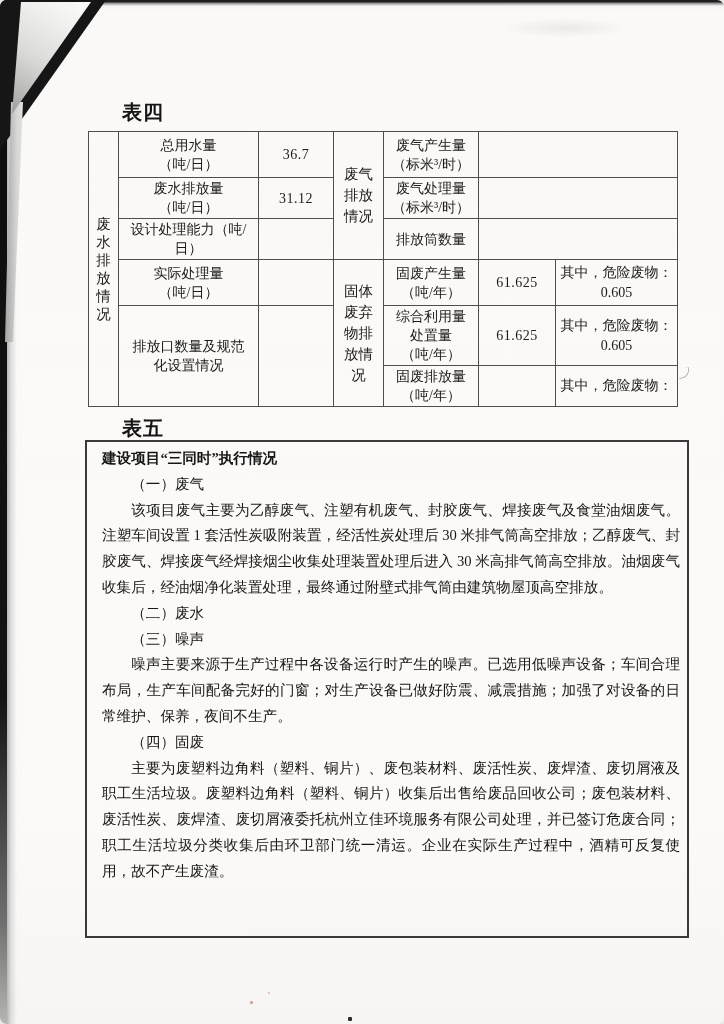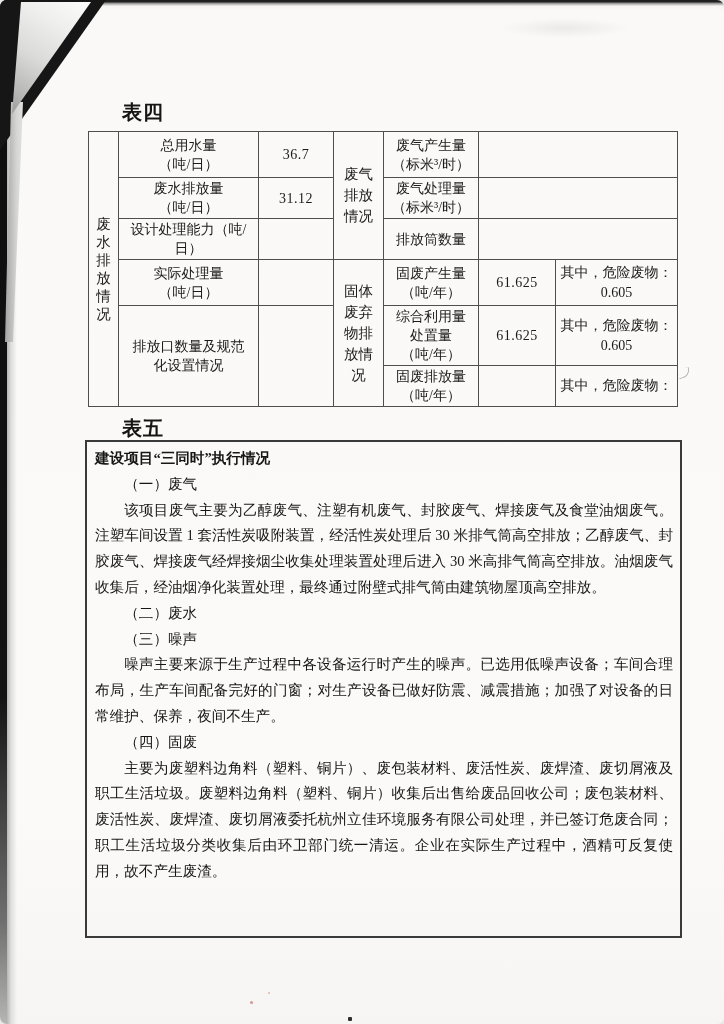--- a/index.html
+++ b/index.html
@@ -40,21 +40,21 @@
   #t4 td{border:1px solid #4e4e4e;text-align:center;vertical-align:middle;
     font-size:14px;line-height:19px;white-space:pre-line;padding:1px 2px;color:#1b1b1b;overflow:hidden;}
   #t4 .vgroup{line-height:21px;font-size:14.5px;}
   #t4 .vgroup.tight{line-height:18px;}
   #t4 .val{font-size:14px;letter-spacing:.5px;}
   #t4 .note{line-height:20px;}
   tr.r1{height:46px;} tr.r2{height:39px;} tr.r3{height:40px;}
   tr.r4{height:46px;} tr.r5{height:56px;} tr.r6{height:41px;}
   
   #t5{position:absolute;left:85px;top:440px;width:578px;height:490px;
-    border:2px solid #3a3a3a;padding:4px 7px 0 8px;overflow:hidden;
+    border:2px solid #3a3a3a;padding:4px 7px 0 15px;overflow:hidden;
     font-size:14.6px;line-height:25.8px;color:#161616;}
   #t5 p{margin:0;}
   .t5h{font-weight:bold;}
   .sub{text-indent:2em;}
   .para{text-indent:2em;text-align:justify;word-break:break-all;}
 </style>
 </head>
 <body>
 
 <div id="page">

